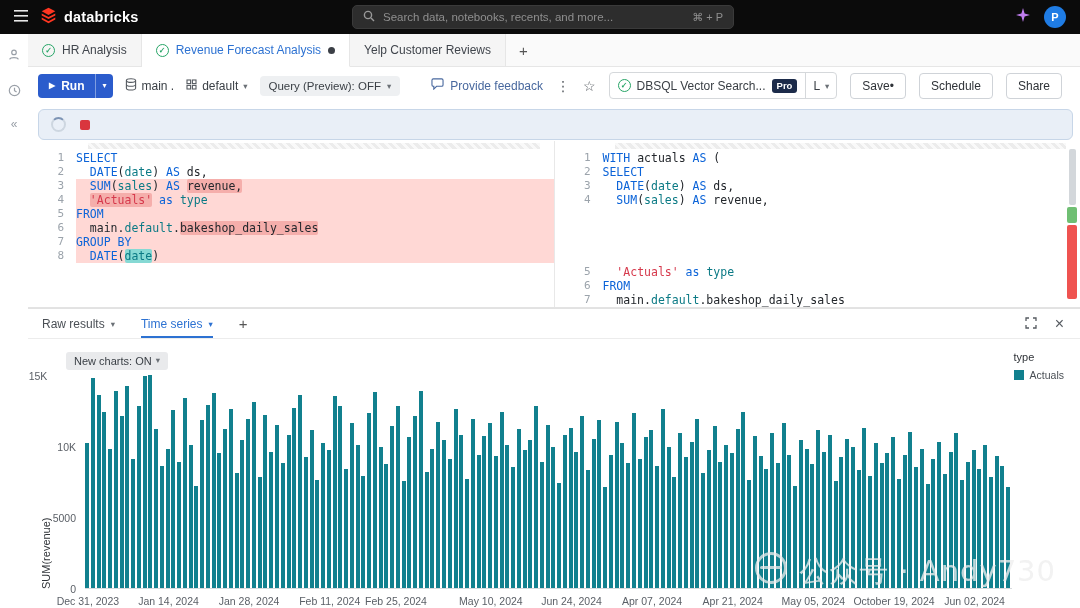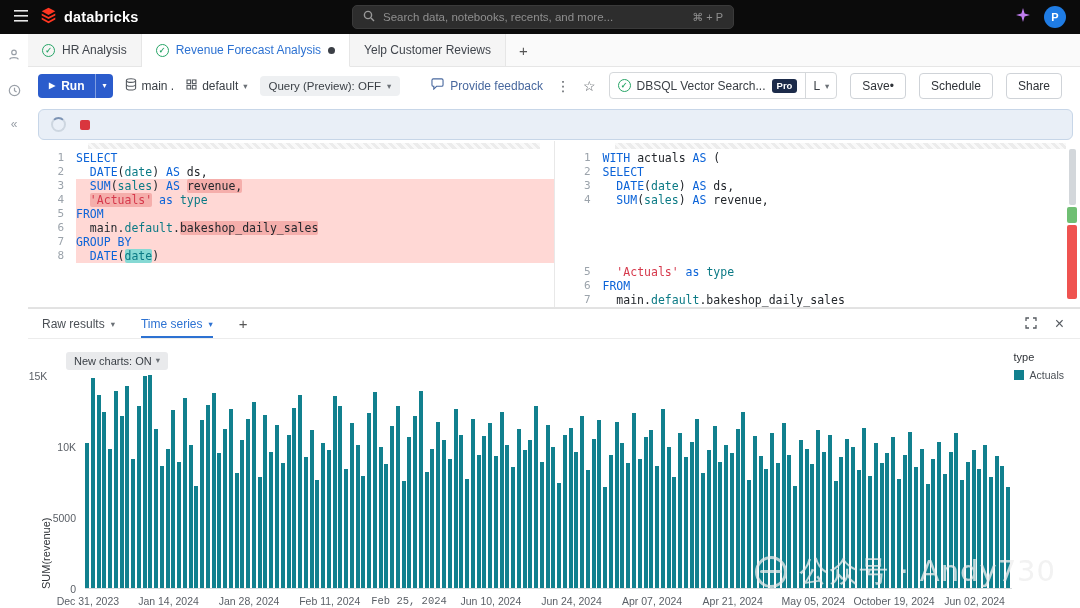--- a/index.html
+++ b/index.html
@@ -88,21 +88,21 @@
   .legend { position: absolute; right: 16px; top: 12px; }
   .legend-title { font-size: 11px; color: #2f3338; margin-bottom: 6px; }
   .legend-item { display: flex; align-items: center; gap: 6px; font-size: 10.5px; color: #4a4f55; }
   .legend-swatch { width: 10px; height: 10px; background: #11808e; }
   .ylabel { position: absolute; left: 40px; top: 37px; height: 213px; display: flex; align-items: center; writing-mode: vertical-rl; transform: rotate(180deg); font-size: 11px; color: #2f3338; }
   .ytick { position: absolute; left: 0; width: 76px; text-align: right; font-size: 10.5px; color: #5a5f66; }
   .plot { position: absolute; left: 85px; top: 37px; width: 927px; height: 213px; border-bottom: 1px solid #d7dadd; }
   .bar { position: absolute; bottom: 0; width: 4px; background: #11808e; }
   .xtick { position: absolute; top: 256px; width: 84px; text-align: center; font-size: 10.5px; color: #5a5f66; white-space: nowrap; }
 
-  .watermark { position: absolute; right: 24px; bottom: 16px; display: flex; align-items: center; gap: 12px; opacity: .85; pointer-events: none; z-index: 3; }
+  .watermark { position: absolute; right: 24px; bottom: 16px; display: flex; align-items: flex-start; gap: 12px; opacity: .85; pointer-events: none; z-index: 3; }
   .wm-logo { width: 32px; height: 32px; border: 3px solid rgba(235,235,235,.9); border-radius: 50%; position: relative; }
   .wm-logo::before { content: ""; position: absolute; left: 2px; right: 2px; top: 11px; height: 3px; background: rgba(235,235,235,.9); border-radius: 2px; }
   .wm-text { font-size: 29px; color: rgba(238,238,238,.92); letter-spacing: 1px; font-family: "DejaVu Sans", sans-serif; }
 </style>
 </head>
 <body>
 
 <div class="app">
 
   <div class="topbar">
@@ -517,22 +517,22 @@
           <div class="bar" style="left: 898.21px; height: 143px; background: rgb(17, 128, 142);"></div>
           <div class="bar" style="left: 903.97px; height: 111px; background: rgb(17, 128, 142);"></div>
           <div class="bar" style="left: 909.73px; height: 132px; background: rgb(17, 128, 142);"></div>
           <div class="bar" style="left: 915.48px; height: 122px; background: rgb(17, 128, 142);"></div>
           <div class="bar" style="left: 921.24px; height: 101px; background: rgb(17, 128, 142);"></div>
         </div>
     <div class="xtick" style="left: 45.9px;">Dec 31, 2023</div>
         <div class="xtick" style="left: 126.5px;">Jan 14, 2024</div>
         <div class="xtick" style="left: 207.1px;">Jan 28, 2024</div>
         <div class="xtick" style="left: 287.7px;">Feb 11, 2024</div>
-        <div class="xtick" style="left: 367px; font-family: Liberation Mono, monospace;">Feb 25, 2024</div>
-        <div class="xtick" style="left: 448.9px;">Jun 10, 2024</div>
+        <div class="xtick" style="left: 354px;">Feb 25, 2024</div>
+        <div class="xtick" style="left: 448.9px;">May 10, 2024</div>
         <div class="xtick" style="left: 529.5px;">Jun 24, 2024</div>
         <div class="xtick" style="left: 610.1px;">Apr 07, 2024</div>
         <div class="xtick" style="left: 690.7px;">Apr 21, 2024</div>
         <div class="xtick" style="left: 771.4px;">May 05, 2024</div>
         <div class="xtick" style="left: 852px;">October 19, 2024</div>
         <div class="xtick" style="left: 932.6px;">Jun 02, 2024</div>
         <div class="ytick" style="top: 31px; text-align: center;">15K</div>
         <div class="ytick" style="top: 102px;">10K</div>
         <div class="ytick" style="top: 173px;">5000</div>
         <div class="ytick" style="top: 244px;">0</div>

